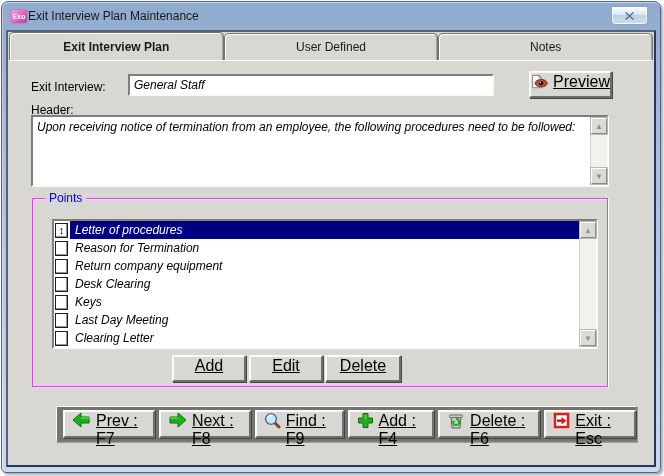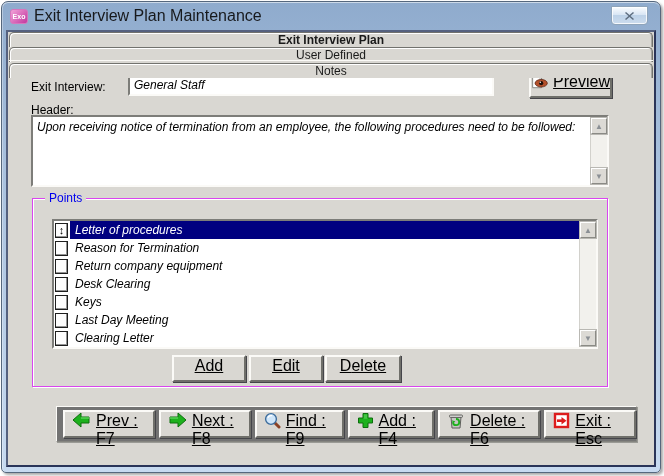--- a/index.html
+++ b/index.html
@@ -15,38 +15,38 @@
     border:1px solid #55677d;
     box-shadow:2px 2px 3px rgba(0,0,0,.35), inset 0 1px 0 rgba(255,255,255,.55), inset 1px 0 0 rgba(255,255,255,.35);
   }
   .titlebar { position:absolute; left:0; top:0; right:0; height:28px; display:flex; align-items:center; }
   .app-icon {
     width:18px; height:15px; margin-left:8px; border-radius:3px;
     background:linear-gradient(135deg,#f2a2d8,#c2379f);
     border:1px solid #d776bd; color:#fff; font-size:7px; font-weight:bold;
     display:flex; align-items:center; justify-content:center;
   }
-  .title-text { margin-left:6px; font-size:16px; color:#17191c; }
+  .title-text { font-size:12px; color:#17191c; }
   .close-btn {
     position:absolute; right:12px; top:4px; width:37px; height:19px;
     border-radius:0 0 4px 4px; border:1px solid #8ea4ba;
     background:linear-gradient(#fbfdff, #d9e6f4 45%, #bdd2e8 50%, #ccdcee 100%);
     box-shadow:inset 0 0 0 1px rgba(255,255,255,.8);
     display:flex; align-items:center; justify-content:center; cursor:default;
   }
 
   
   .client {
     position:absolute; left:4px; right:4px; top:28px; bottom:5px;
     background:#d9d7d2;
     border:2px solid; border-color:#55617f #2a3458 #2a3458 #55617f;
   }
 
   
-  .tabstrip { position:absolute; left:1px; right:1px; top:0; height:28px; display:flex; z-index:1;flex-direction:column; }
+  .tabstrip { position:absolute; left:1px; right:1px; top:0; height:28px; display:flex; z-index:1; }
   .tab {
     flex:1 1 0; height:27px; margin-top:1px;
     background:#d9d7d2; border:1px solid #72726e; border-bottom:none;
     border-radius:5px 5px 0 0;
     box-shadow:inset 1px 1px 0 #ffffff, inset -1px 0 0 #a5a5a0;
     display:flex; align-items:center; justify-content:center; font-size:12px;
   }
   .tab.active { font-weight:bold; height:28px; margin-top:0; margin-bottom:-1px; z-index:3; }
   .tab-underline { position:absolute; left:1px; right:1px; top:28px; height:1px; background:#fbfaf7; z-index:2; }
 

